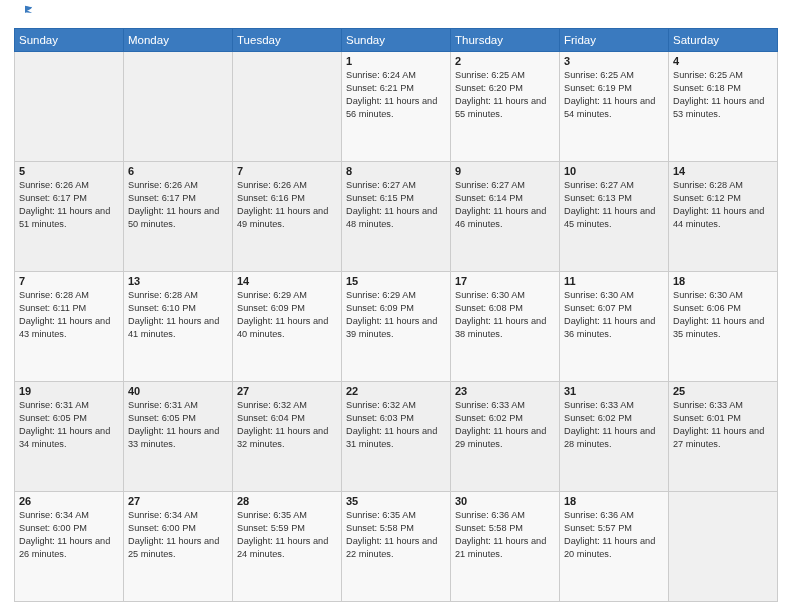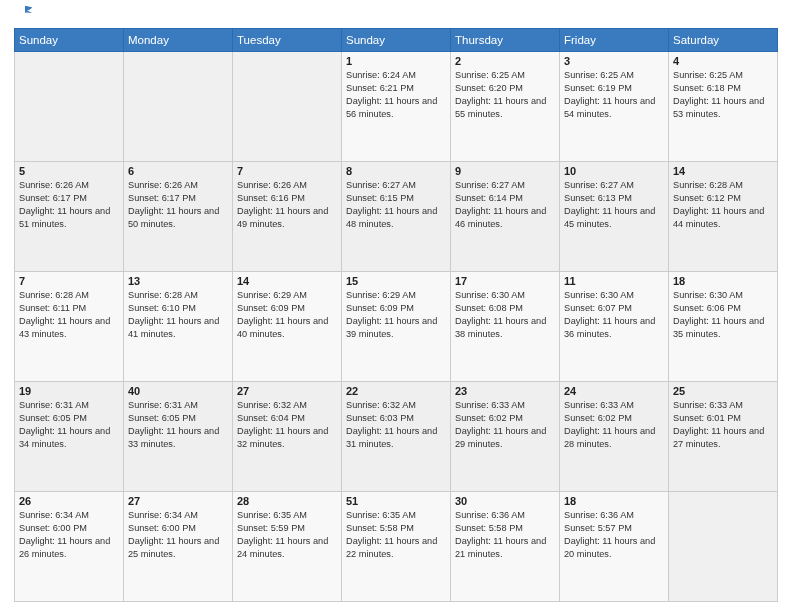--- a/index.html
+++ b/index.html
@@ -233,21 +233,21 @@
           </td>
           <td>
             <span class="day-num">22</span>
             <div class="day-info">Sunrise: 6:32 AM<br>Sunset: 6:03 PM<br>Daylight: 11 hours and 31 minutes.</div>
           </td>
           <td>
             <span class="day-num">23</span>
             <div class="day-info">Sunrise: 6:33 AM<br>Sunset: 6:02 PM<br>Daylight: 11 hours and 29 minutes.</div>
           </td>
           <td>
-            <span class="day-num">24</span>
+            <span class="day-num">31</span>
             <div class="day-info">Sunrise: 6:33 AM<br>Sunset: 6:02 PM<br>Daylight: 11 hours and 28 minutes.</div>
           </td>
           <td>
             <span class="day-num">25</span>
             <div class="day-info">Sunrise: 6:33 AM<br>Sunset: 6:01 PM<br>Daylight: 11 hours and 27 minutes.</div>
           </td>
         </tr>
         <tr>
           <td>
             <span class="day-num">26</span>
@@ -255,21 +255,21 @@
           </td>
           <td>
             <span class="day-num">27</span>
             <div class="day-info">Sunrise: 6:34 AM<br>Sunset: 6:00 PM<br>Daylight: 11 hours and 25 minutes.</div>
           </td>
           <td>
             <span class="day-num">28</span>
             <div class="day-info">Sunrise: 6:35 AM<br>Sunset: 5:59 PM<br>Daylight: 11 hours and 24 minutes.</div>
           </td>
           <td>
-            <span class="day-num">51</span>
+            <span class="day-num">35</span>
             <div class="day-info">Sunrise: 6:35 AM<br>Sunset: 5:58 PM<br>Daylight: 11 hours and 22 minutes.</div>
           </td>
           <td>
             <span class="day-num">30</span>
             <div class="day-info">Sunrise: 6:36 AM<br>Sunset: 5:58 PM<br>Daylight: 11 hours and 21 minutes.</div>
           </td>
           <td>
             <span class="day-num">18</span>
             <div class="day-info">Sunrise: 6:36 AM<br>Sunset: 5:57 PM<br>Daylight: 11 hours and 20 minutes.</div>
           </td>

